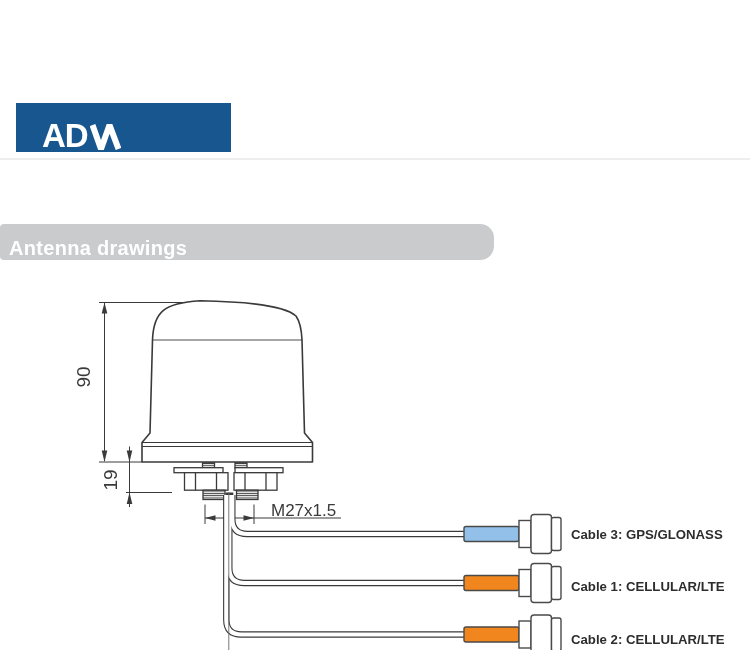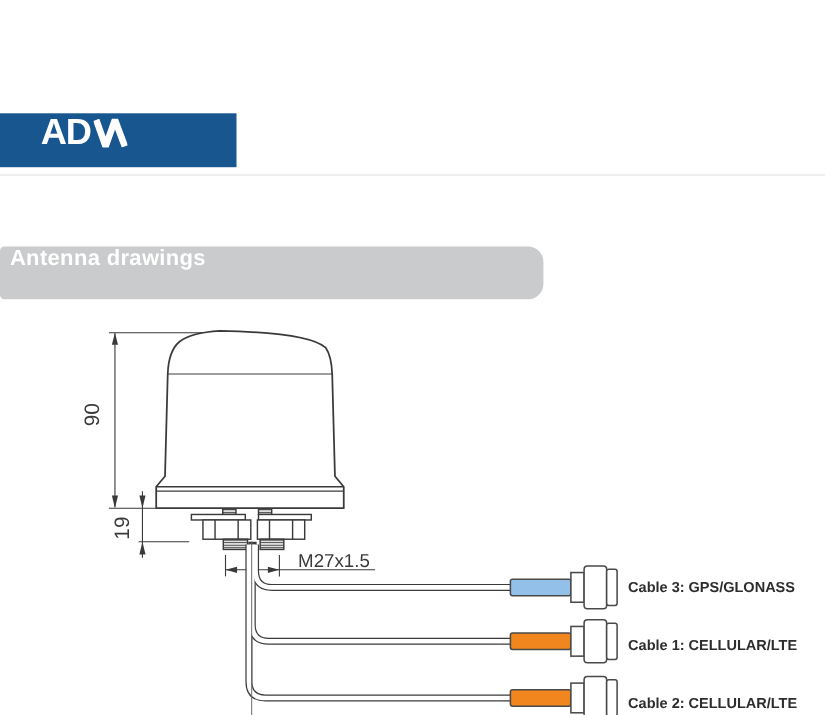--- a/index.html
+++ b/index.html
@@ -1,25 +1,25 @@
 <!DOCTYPE html>
 <html><head>
 <meta charset="utf-8">
 <style>
   html,body{margin:0;padding:0}
   body{width:750px;height:650px;background:#fff;position:relative;overflow:hidden;
        font-family:"Liberation Sans",sans-serif}
-  .logo{position:absolute;left:0;top:103px;width:215px;height:49px;
-        display:flex;align-items:flex-start;padding-left:37px;box-sizing:border-box}
+  .logo{position:absolute;left:16px;top:103px;width:215px;height:49px;
+        display:flex;align-items:flex-end;padding-left:26px;box-sizing:border-box}
   .logo-text{color:#fff;font-weight:bold;font-size:33px;letter-spacing:-1px;line-height:1;
              display:flex;align-items:center}
   .logo-va{margin:2px 2px 0 2px;display:block}
   .divider{position:absolute;left:0;top:158px;width:750px;height:2px;background:#eeeeee}
-  .banner{position:absolute;left:0;top:224px;width:494px;height:48px;
-          border-radius:4px 14px 14px 4px;display:flex;align-items:flex-start;
+  .banner{position:absolute;left:0;top:224px;width:494px;height:36px;
+          border-radius:4px 14px 14px 4px;display:flex;align-items:flex-end;
           padding-left:9px;box-sizing:border-box}
   .banner-text{color:#fff;font-weight:bold;font-size:20px;letter-spacing:.3px}
   svg.draw{position:absolute;left:0;top:0}
   .dimtext{font-size:19px;fill:#3a3a3a}
   .dimtext2{font-size:17px;fill:#3a3a3a}
   .cablelabel{font-size:13.2px;font-weight:bold;fill:#2d2d2d}
 </style>
 </head>
 <body>
 

